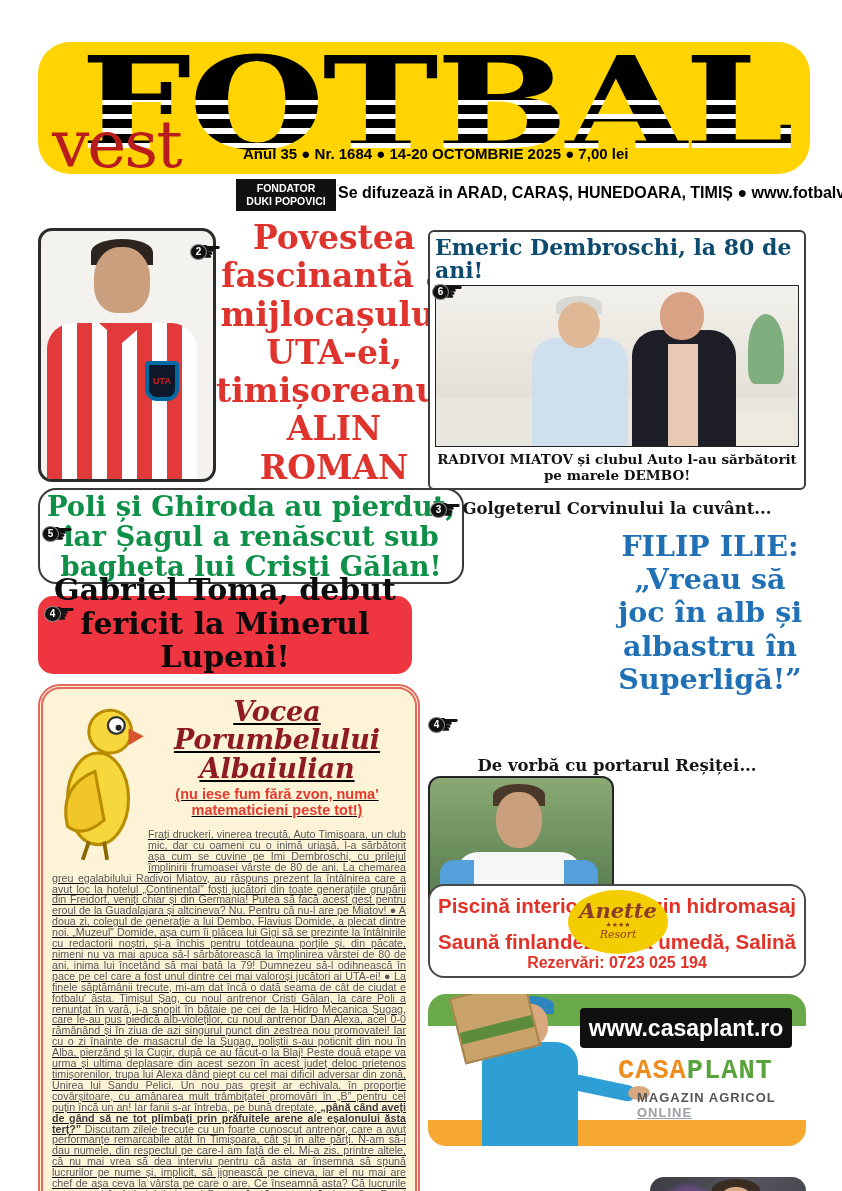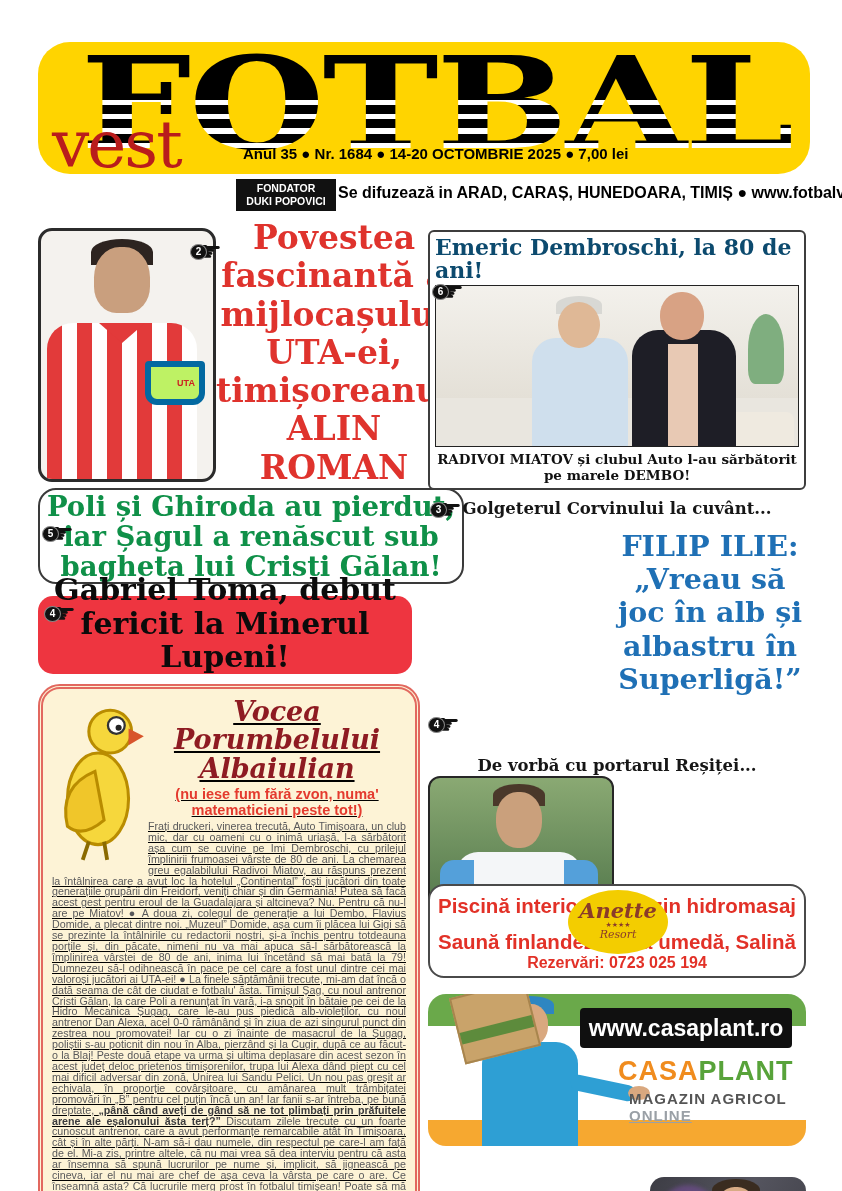--- a/index.html
+++ b/index.html
@@ -37,42 +37,42 @@
   .photo{overflow:hidden;position:relative;}
 
   
   .alin-photo{left:38px;top:228px;width:172px;height:248px;border:3px solid #2b2b2b;border-radius:14px;background:#f4f2ee;}
   .alin-head{position:absolute;left:53px;top:16px;width:56px;height:66px;background:#c99f7e;border-radius:46% 46% 40% 40%;}
   .alin-hair{position:absolute;left:50px;top:8px;width:62px;height:26px;background:#2d2420;border-radius:50% 50% 0 0;}
   .alin-shirt{position:absolute;left:6px;top:92px;width:150px;height:156px;
               background:repeating-linear-gradient(90deg,#e23a3a 0 15px,#fff 15px 30px);border-radius:26px 26px 0 0;}
   .alin-collar{position:absolute;left:58px;top:92px;width:46px;height:20px;background:#e23a3a;
                clip-path:polygon(0 0,100% 0,50% 100%);}
-  .alin-crest{position:absolute;left:104px;top:130px;width:26px;height:32px;background:#bef264;border:6px solid #0369a1;
-              border-radius:4px 4px 12px 12px;color:#c22;font:bold 9px/32px "Liberation Sans",sans-serif;text-align:center;padding-left:22px;}
+  .alin-crest{position:absolute;left:104px;top:130px;width:26px;height:32px;background:#0f172a;border:4px solid #0369a1;
+              border-radius:4px 4px 12px 12px;color:#c22;font:bold 9px/32px "Liberation Sans",sans-serif;text-align:center;}
   .alin-ref{left:190px;top:238px;}
   .alin-headline{left:216px;top:230px;width:200px;height:246px;display:flex;align-items:center;
                  text-align:center;font-size:33px;line-height:1.16;color:#df332d;}
 
   .green-box{left:38px;top:488px;width:426px;height:96px;background:#fff;border:2.5px solid #3a3a3a;
              border-radius:18px;display:flex;align-items:center;justify-content:center;text-align:center;
              font-size:27.5px;line-height:1.1;color:#0f9048;padding:0 6px;box-sizing:border-box;}
   .green-ref{left:42px;top:520px;}
   .red-box{left:38px;top:596px;width:374px;height:78px;background:#ee3540;border-radius:15px;
            display:flex;align-items:flex-end;justify-content:center;text-align:center;
            font-size:30px;line-height:1.12;color:#0b0b0b;padding:0 14px;box-sizing:border-box;}
   .toma-ref{left:44px;top:600px;}
 
   
   .column-box{left:38px;top:684px;width:382px;height:538px;background:#fdf3d6;border:5px double #e2685f;
               border-radius:22px;box-sizing:border-box;padding:7px 9px 4px 9px;text-decoration:underline;}
   .pigeon{float:left;width:92px;height:168px;margin:2px 4px 0 0;shape-outside:inset(0);}
   .col-title{font-family:"DejaVu Serif",serif;font-weight:bold;font-style:italic;font-size:27px;
              line-height:1.05;color:#8e1b22;text-align:center;margin:2px 0 3px 0;}
-  .col-sub{font-weight:bold;font-size:14.5px;color:#e43a2e;text-align:center;margin-bottom:3px;}
+  .col-sub{font-weight:bold;font-size:14.5px;color:#e43a2e;text-align:center;margin-bottom:11px;}
   .col-body{font-size:10.7px;line-height:10.9px;color:#58585a;text-align:justify;}
   .col-body b{color:#3c3c3e;}
 
   
   .dembo-box{left:428px;top:230px;width:378px;height:260px;border:2px solid #3d3d3d;border-radius:6px;
              box-sizing:border-box;background:#fff;padding:2px 5px;}
   .dembo-headline{text-align:left;font-size:22px;line-height:1.05;color:#0c4a6e;margin-top:2px;}
   .dembo-ref{left:432px;top:278px;}
   .dembo-photo{margin-top:3px;width:100%;height:162px;border:1px solid #222;box-sizing:border-box;background:#e9e6df;}
   .dp-wall{position:absolute;left:0;top:0;width:100%;height:70%;
@@ -125,24 +125,24 @@
   .an-stars{font-size:7px;color:#8a3b2a;line-height:1.1;}
   .an-resort{font-family:"DejaVu Serif",serif;font-style:italic;font-size:11px;color:#8a3b2a;line-height:1;}
   .an-res{position:absolute;left:0;bottom:4px;width:100%;text-align:center;font-weight:bold;font-size:16px;color:#e23127;}
 
   
   .casa{left:428px;top:994px;width:378px;height:152px;border-radius:18px;overflow:hidden;background:#fff;}
   .cs-green{position:absolute;left:0;top:0;width:100%;height:32px;background:#6aa94a;}
   .cs-orange{position:absolute;left:0;bottom:0;width:100%;height:26px;background:#f6a830;}
   .cs-url{position:absolute;left:152px;top:14px;width:212px;height:40px;background:#101010;border-radius:4px;
           color:#fff;font-size:23px;font-weight:bold;text-align:center;line-height:40px;}
-  .cs-brand{position:absolute;left:190px;top:64px;font-family:Liberation Sans, sans-serif;font-weight:bold;
+  .cs-brand{position:absolute;left:190px;top:64px;font-family:Liberation Mono, monospace;font-weight:bold;
             font-size:27px;line-height:1;letter-spacing:1px;}
   .cs-brand .c1{color:#f08c1e;} .cs-brand .c2{color:#58a33a;}
-  .cs-tag{position:absolute;left:201px;top:96px;font-size:15px;font-weight:bold;color:#555;letter-spacing:1px;}
+  .cs-tag{position:absolute;left:209px;top:96px;font-size:13px;font-weight:bold;color:#555;letter-spacing:1px;}
   .cs-tag .online{color:#9aa0a6;text-decoration:underline;}
   .cs-man-head{position:absolute;left:84px;top:10px;width:36px;height:42px;background:#d9a87f;border-radius:46%;}
   .cs-cap{position:absolute;left:78px;top:2px;width:48px;height:18px;background:#2e86c1;border-radius:50% 50% 0 0;}
   .cs-torso{position:absolute;left:54px;top:48px;width:96px;height:104px;background:#2e9fd4;border-radius:22px 22px 0 0;}
   .cs-arm{position:absolute;left:142px;top:86px;width:66px;height:16px;background:#2e9fd4;border-radius:8px;transform:rotate(12deg);}
   .cs-hand{position:absolute;left:200px;top:92px;width:22px;height:14px;background:#d9a87f;border-radius:50%;}
   .cs-box{position:absolute;left:28px;top:-6px;width:74px;height:64px;background:#c9a36a;border:2px solid #a8854e;
           transform:rotate(-14deg);}
   .cs-box-band{position:absolute;left:0;top:34px;width:100%;height:12px;background:#5d8b3c;}
 </style>

